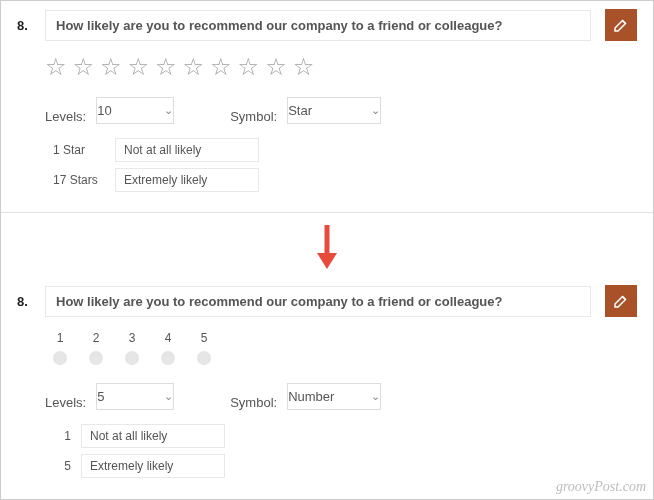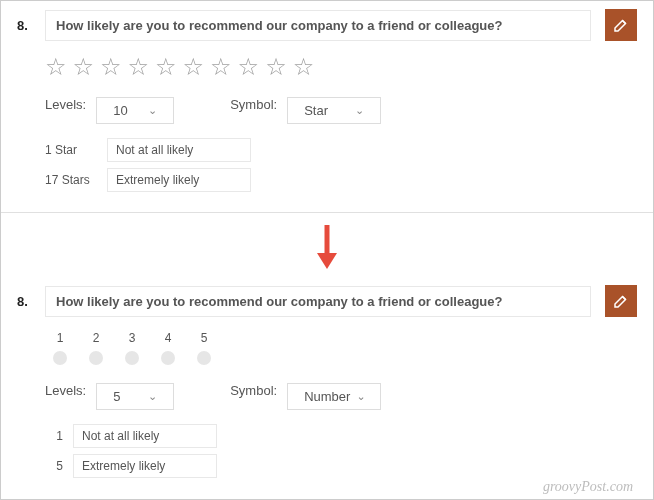--- a/index.html
+++ b/index.html
@@ -68,67 +68,67 @@
     .num-label { color: #555; font-size: 12px; }
     .num-radio {
       width: 14px;
       height: 14px;
       border-radius: 50%;
       background: #e6e6e6;
       cursor: pointer;
     }
     .controls-row {
       display: flex;
-      align-items: flex-start;
+      align-items: flex-end;
       gap: 10px;
       margin-left: 28px;
       margin-bottom: 14px;
     }
     .ctrl-label { color: #555; }
     .dropdown {
       display: inline-flex;
       align-items: center;
       justify-content: space-between;
       border: 1px solid #ddd;
       background: #fff;
-      padding: 5px 16px;
+      padding: 5px 0;
       width: 78px;
       font-size: 13px;
       color: #555;
       cursor: pointer;
     }
     .dropdown.wide { width: 94px; }
     .chev { color: #888; font-size: 11px; margin-left: 6px; }
     .spacer { width: 36px; }
     .legend-row {
       display: flex;
       align-items: center;
       gap: 10px;
-      margin-left: 28px;
+      margin-left: 36px;
       margin-bottom: 6px;
     }
     .legend-key { width: 52px; color: #555; font-size: 12px; }
     .legend-key.narrow { width: 18px; text-align: right; }
     .legend-val {
       border: 1px solid #e8e8e8;
       background: #fff;
       padding: 4px 8px;
       width: 144px;
       font-size: 12px;
       color: #555;
     }
     .arrow-wrap {
       display: flex;
       justify-content: center;
       padding: 10px 0 6px 0;
     }
     .arrow-wrap svg { width: 30px; height: 48px; }
     .watermark {
       position: absolute;
-      right: 20px;
+      right: 7px;
       bottom: 4px;
       color: #bdbdbd;
       font-size: 14px;
       font-style: italic;
       font-family: Georgia, serif;
     }
   </style>
 </head>
 <body>
 

